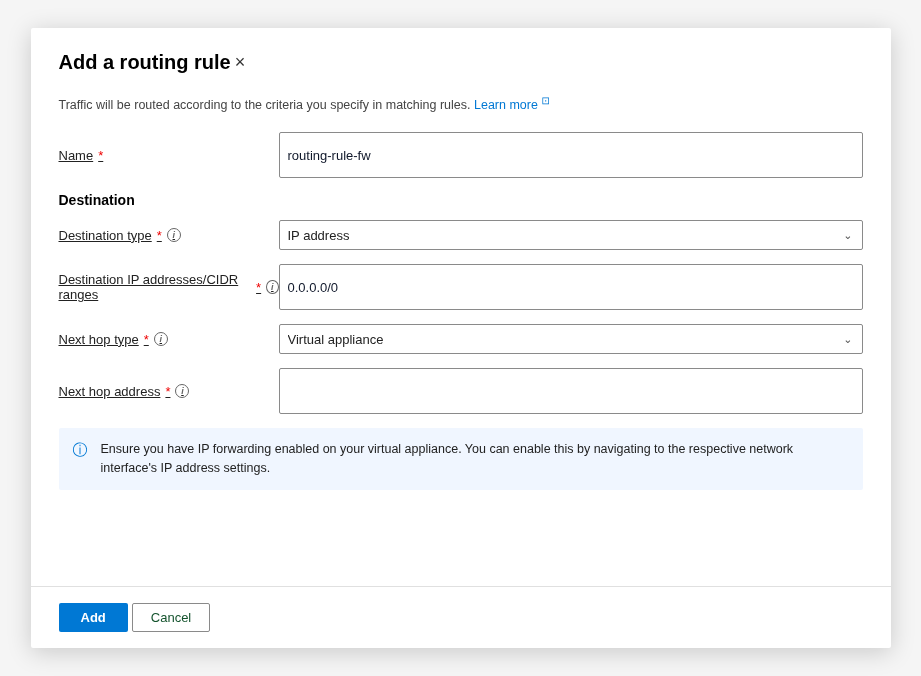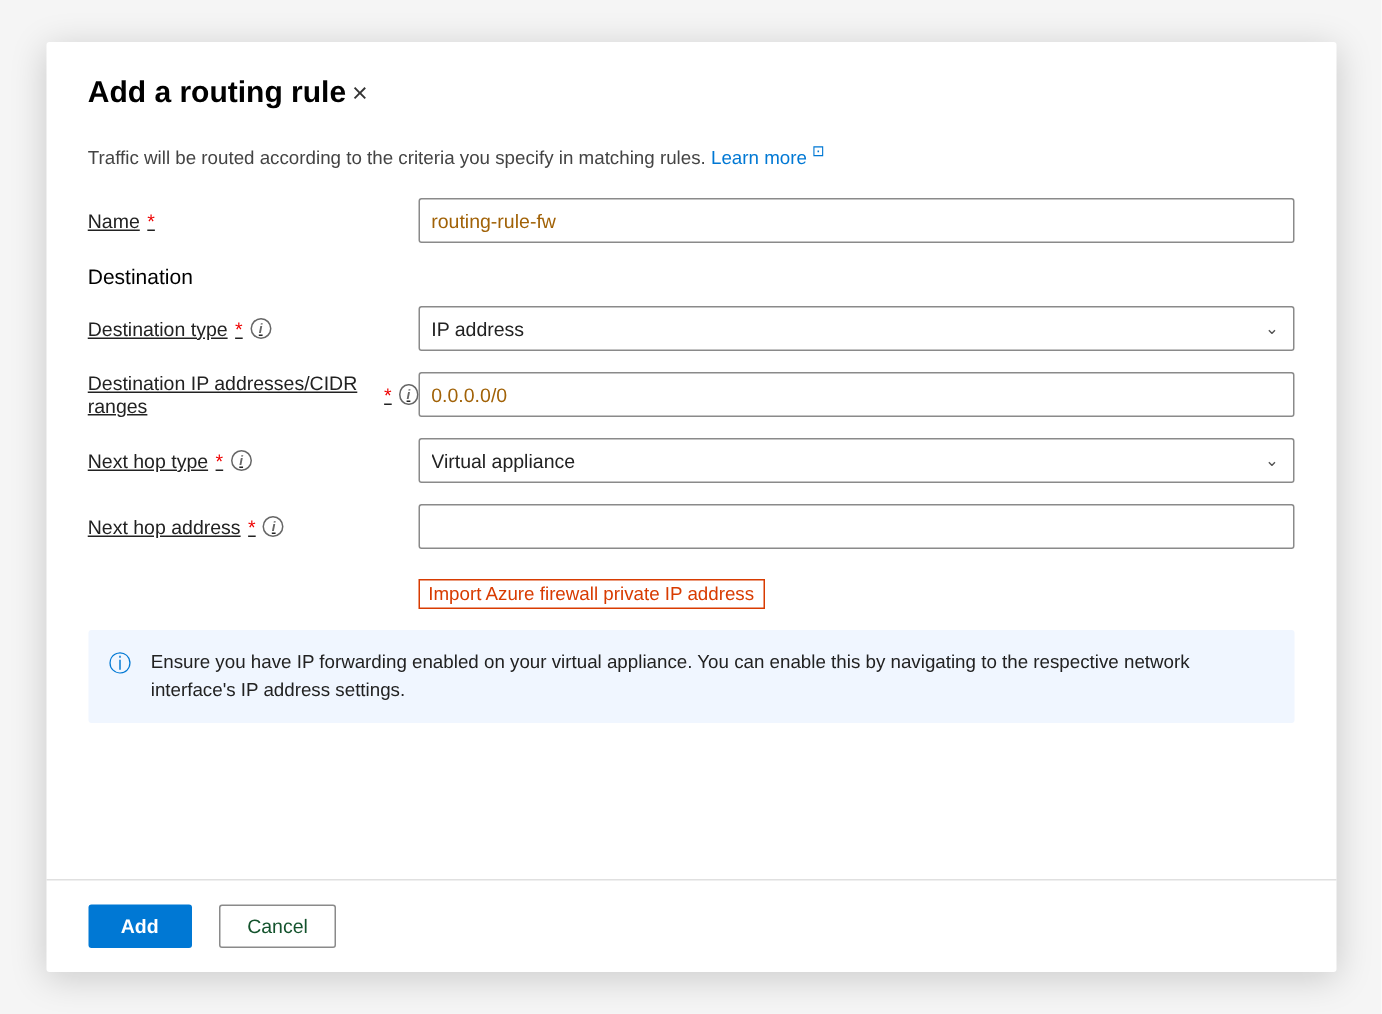--- a/index.html
+++ b/index.html
@@ -90,26 +90,26 @@
       border-radius: 50%;
       border: 1px solid #666;
       font-size: 9px;
       color: #666;
       cursor: default;
       font-style: italic;
       font-weight: 600;
     }
     .form-control {
       flex: 1;
-      height: 30px;
+      height: 46px;
       border: 1px solid #8a8a8a;
       border-radius: 2px;
       padding: 4px 8px;
       font-size: 13px;
-      color: #a16207;
+      color: #0f172a;
       background: #fff;
       outline: none;
     }
     .form-select-wrapper {
       flex: 1;
       position: relative;
     }
     .form-select {
       width: 100%;
       height: 30px;
@@ -128,21 +128,21 @@
       position: absolute;
       right: 10px;
       top: 50%;
       transform: translateY(-50%);
       pointer-events: none;
       color: #555;
       font-size: 11px;
     }
     .section-title {
       font-size: 14px;
-      font-weight: 400;
+      font-weight: 700;
       color: #000;
       margin-bottom: 12px;
       margin-top: 8px;
     }
     .import-link {
       color: #d83b01;
       border: 1.5px solid #d83b01;
       background: none;
       cursor: pointer;
       font-size: 12.5px;
@@ -180,21 +180,21 @@
     .info-banner-text {
       font-size: 12.5px;
       color: #222;
       line-height: 1.5;
     }
     .dialog-footer {
       border-top: 1px solid #e0e0e0;
       padding: 16px 28px;
       display: flex;
       align-items: center;
-      gap: 18px;
+      gap: 4px;
     }
     .btn-primary {
       background: #0078d4;
       color: #fff;
       border: none;
       border-radius: 2px;
       padding: 7px 22px;
       font-size: 13px;
       cursor: pointer;
       font-weight: 600;
@@ -284,26 +284,20 @@
 
     <div class="form-row">
       <div class="form-label">
         <span>Next hop address</span>
           <span class="required">*</span>
         <span class="info-icon">i</span>
       </div>
       <input type="text" class="form-control" value="" style="">
     </div>
 
-    <div class="import-link-row">
-      <div class="import-offset"></div>
-      <a href="#" class="import-link">
-        <span>Import Azure firewall private IP address</span>
-      </a>
-    </div>
 
     <div class="info-banner">
       <div class="info-banner-icon">ⓘ</div>
       <div class="info-banner-text">Ensure you have IP forwarding enabled on your virtual appliance. You can enable this by navigating to the respective network interface's IP address settings.</div>
     </div>
   </div>
 
   <div class="dialog-footer">
     <button class="btn-primary">Add</button>
     <button class="btn-secondary">Cancel</button>

